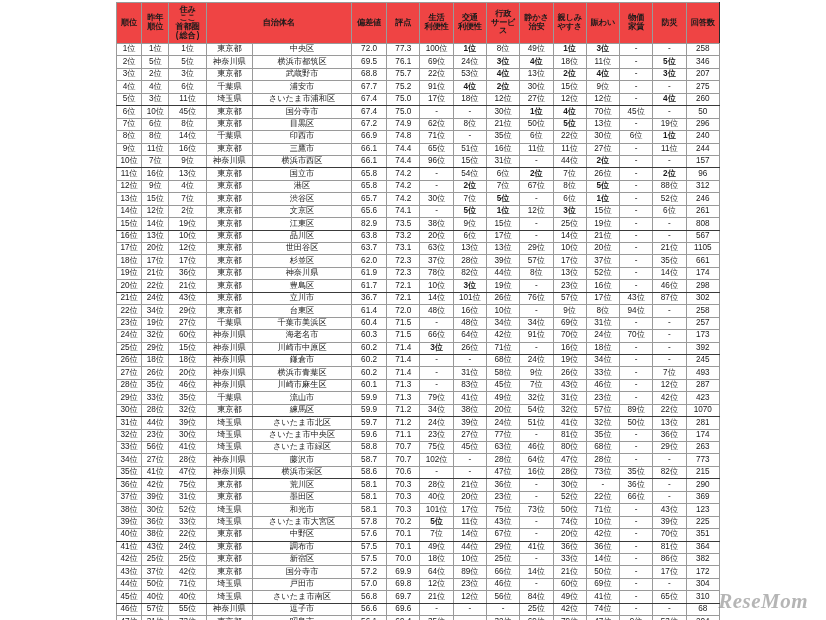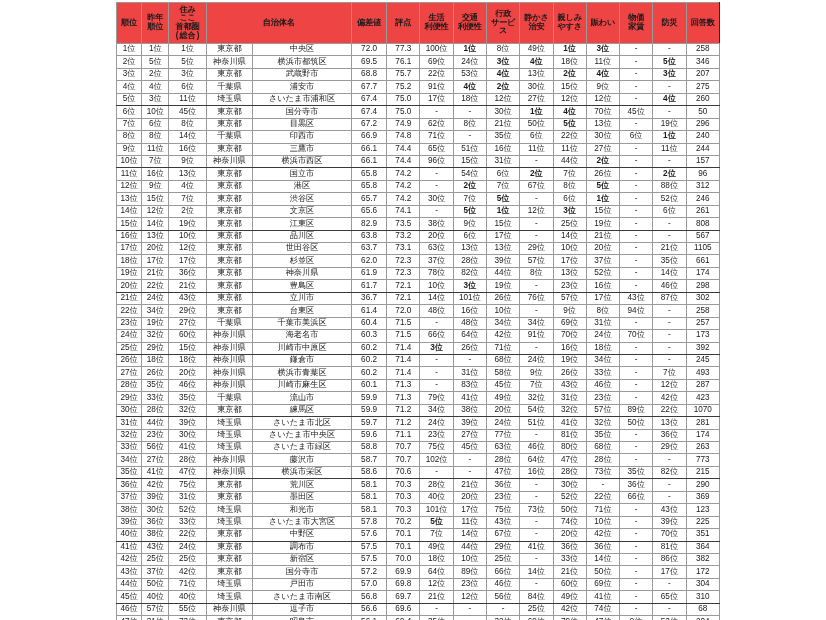--- a/index.html
+++ b/index.html
@@ -1008,13 +1008,14 @@
           <td class="num">69位</td>
           <td class="num">79位</td>
           <td class="num">47位</td>
           <td class="num">9位</td>
           <td class="num">53位</td>
           <td class="num ans">204</td>
         </tr>
       </tbody>
   </table>
 
+  <div class="watermark">ReseMom</div>
 </div>
 
 </body></html>

